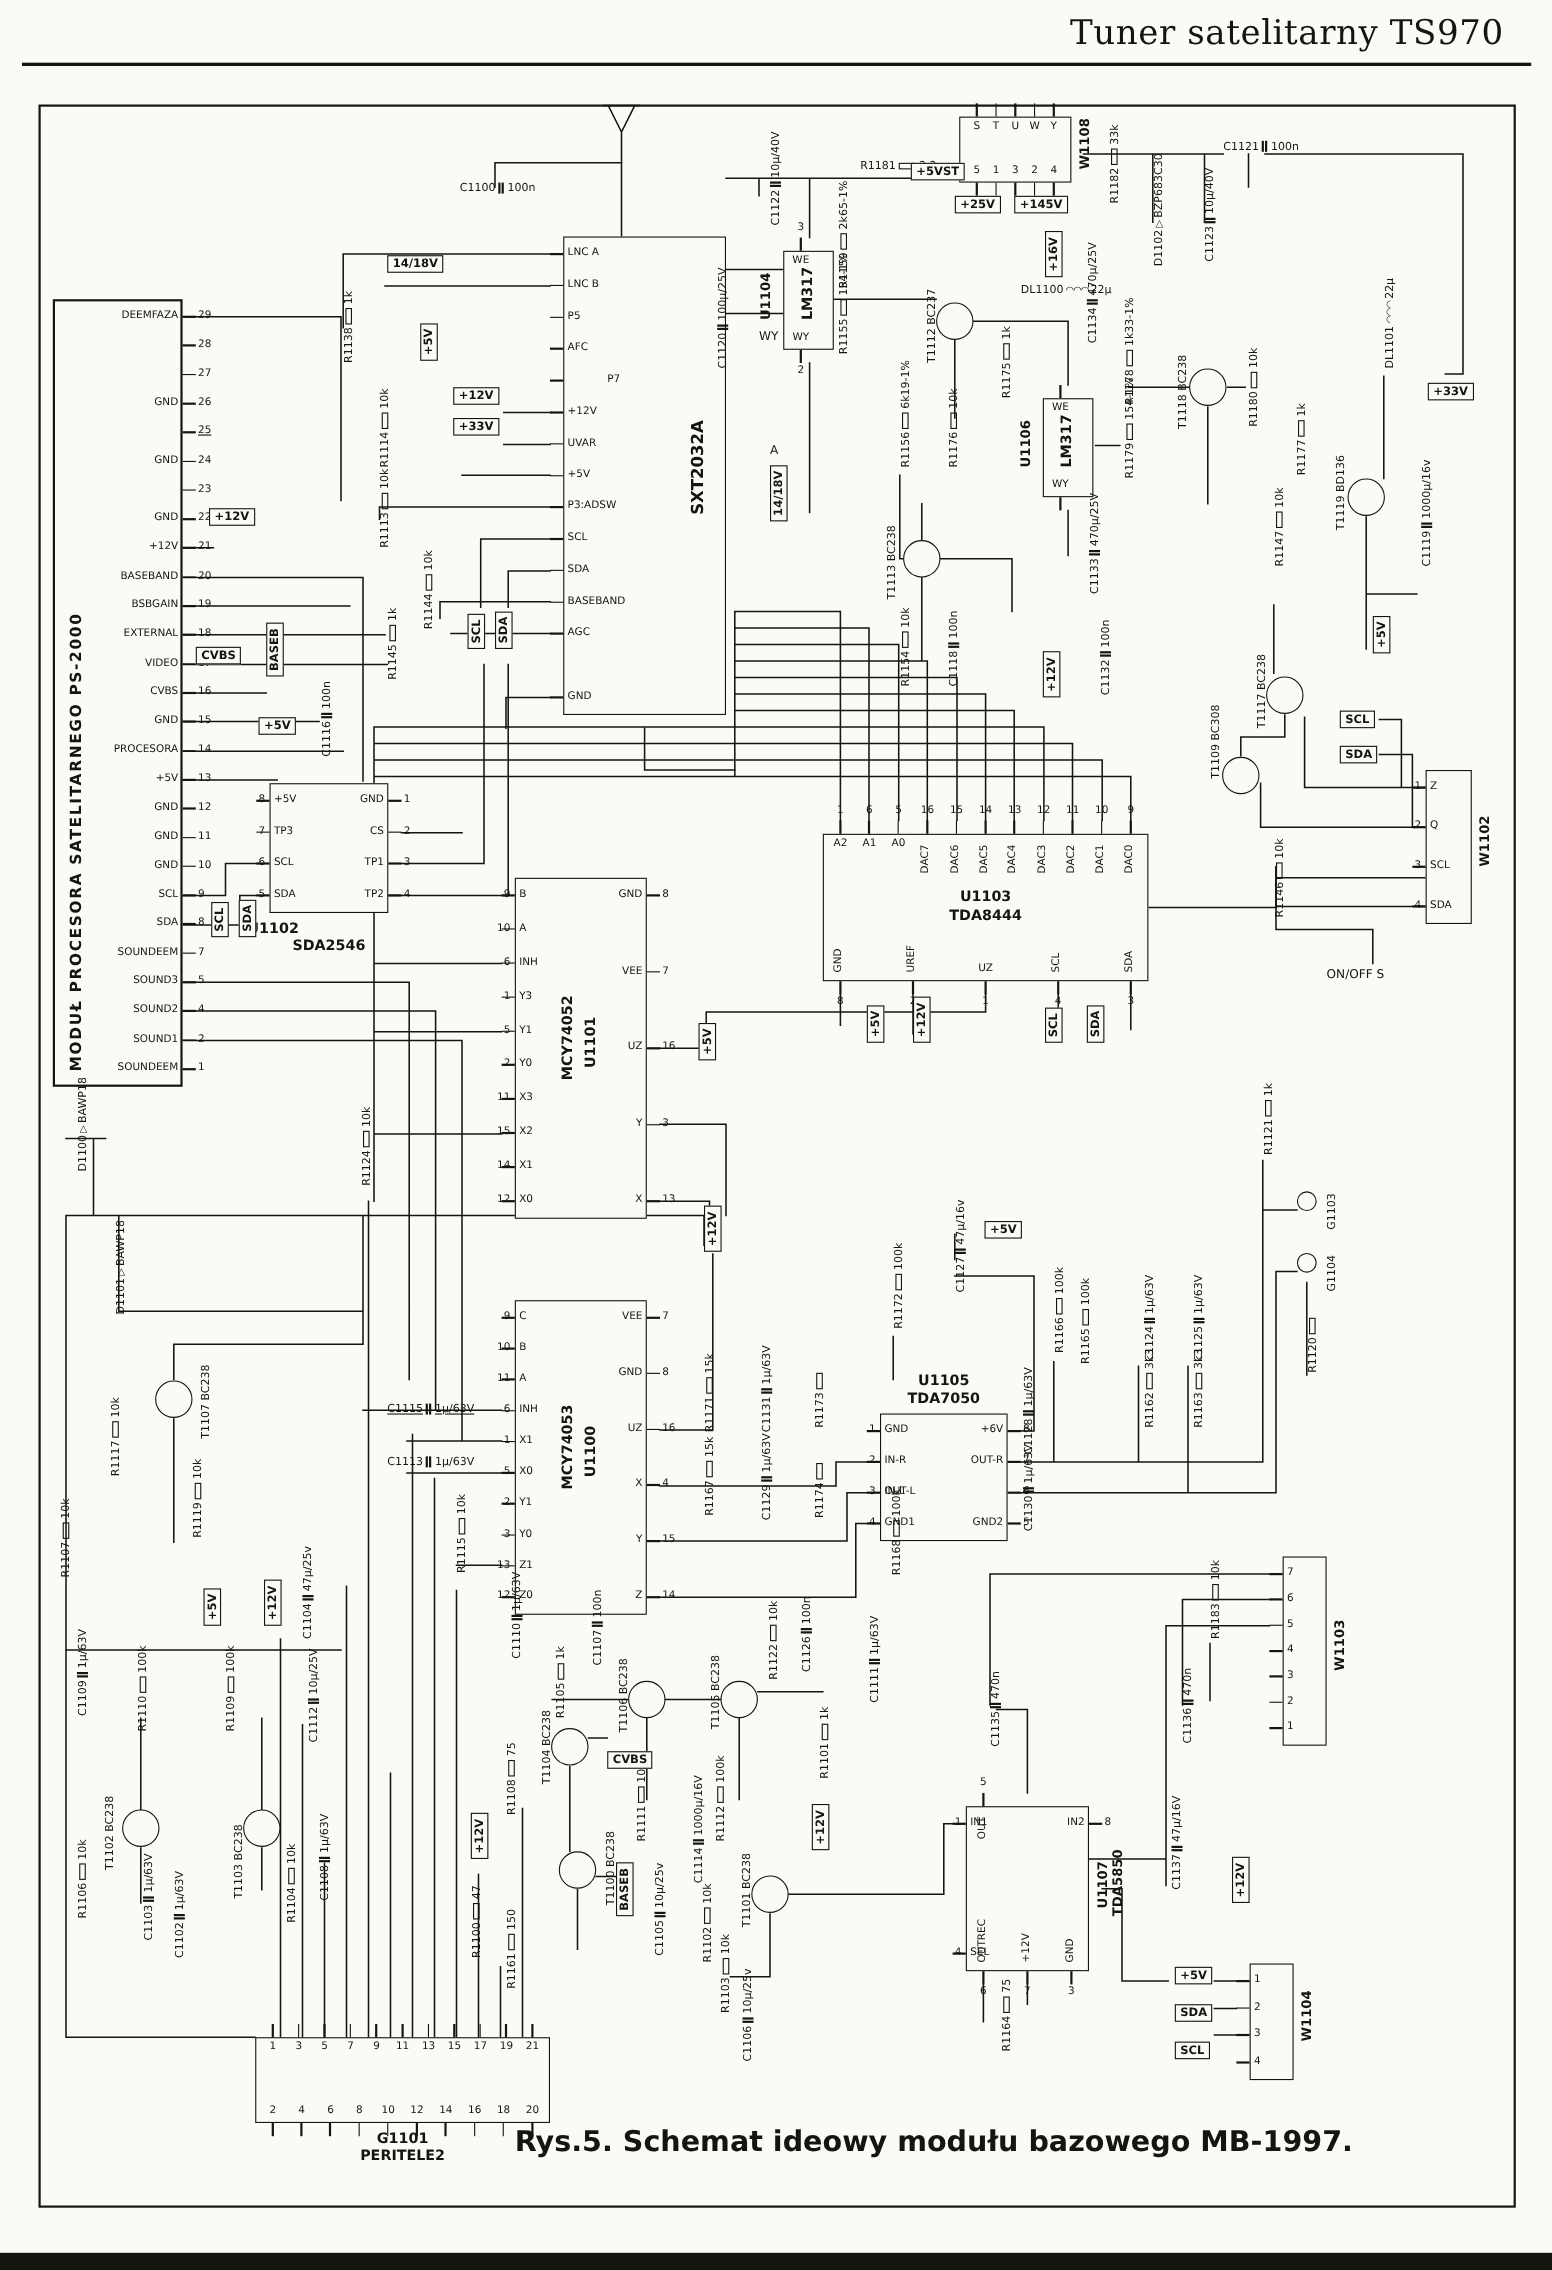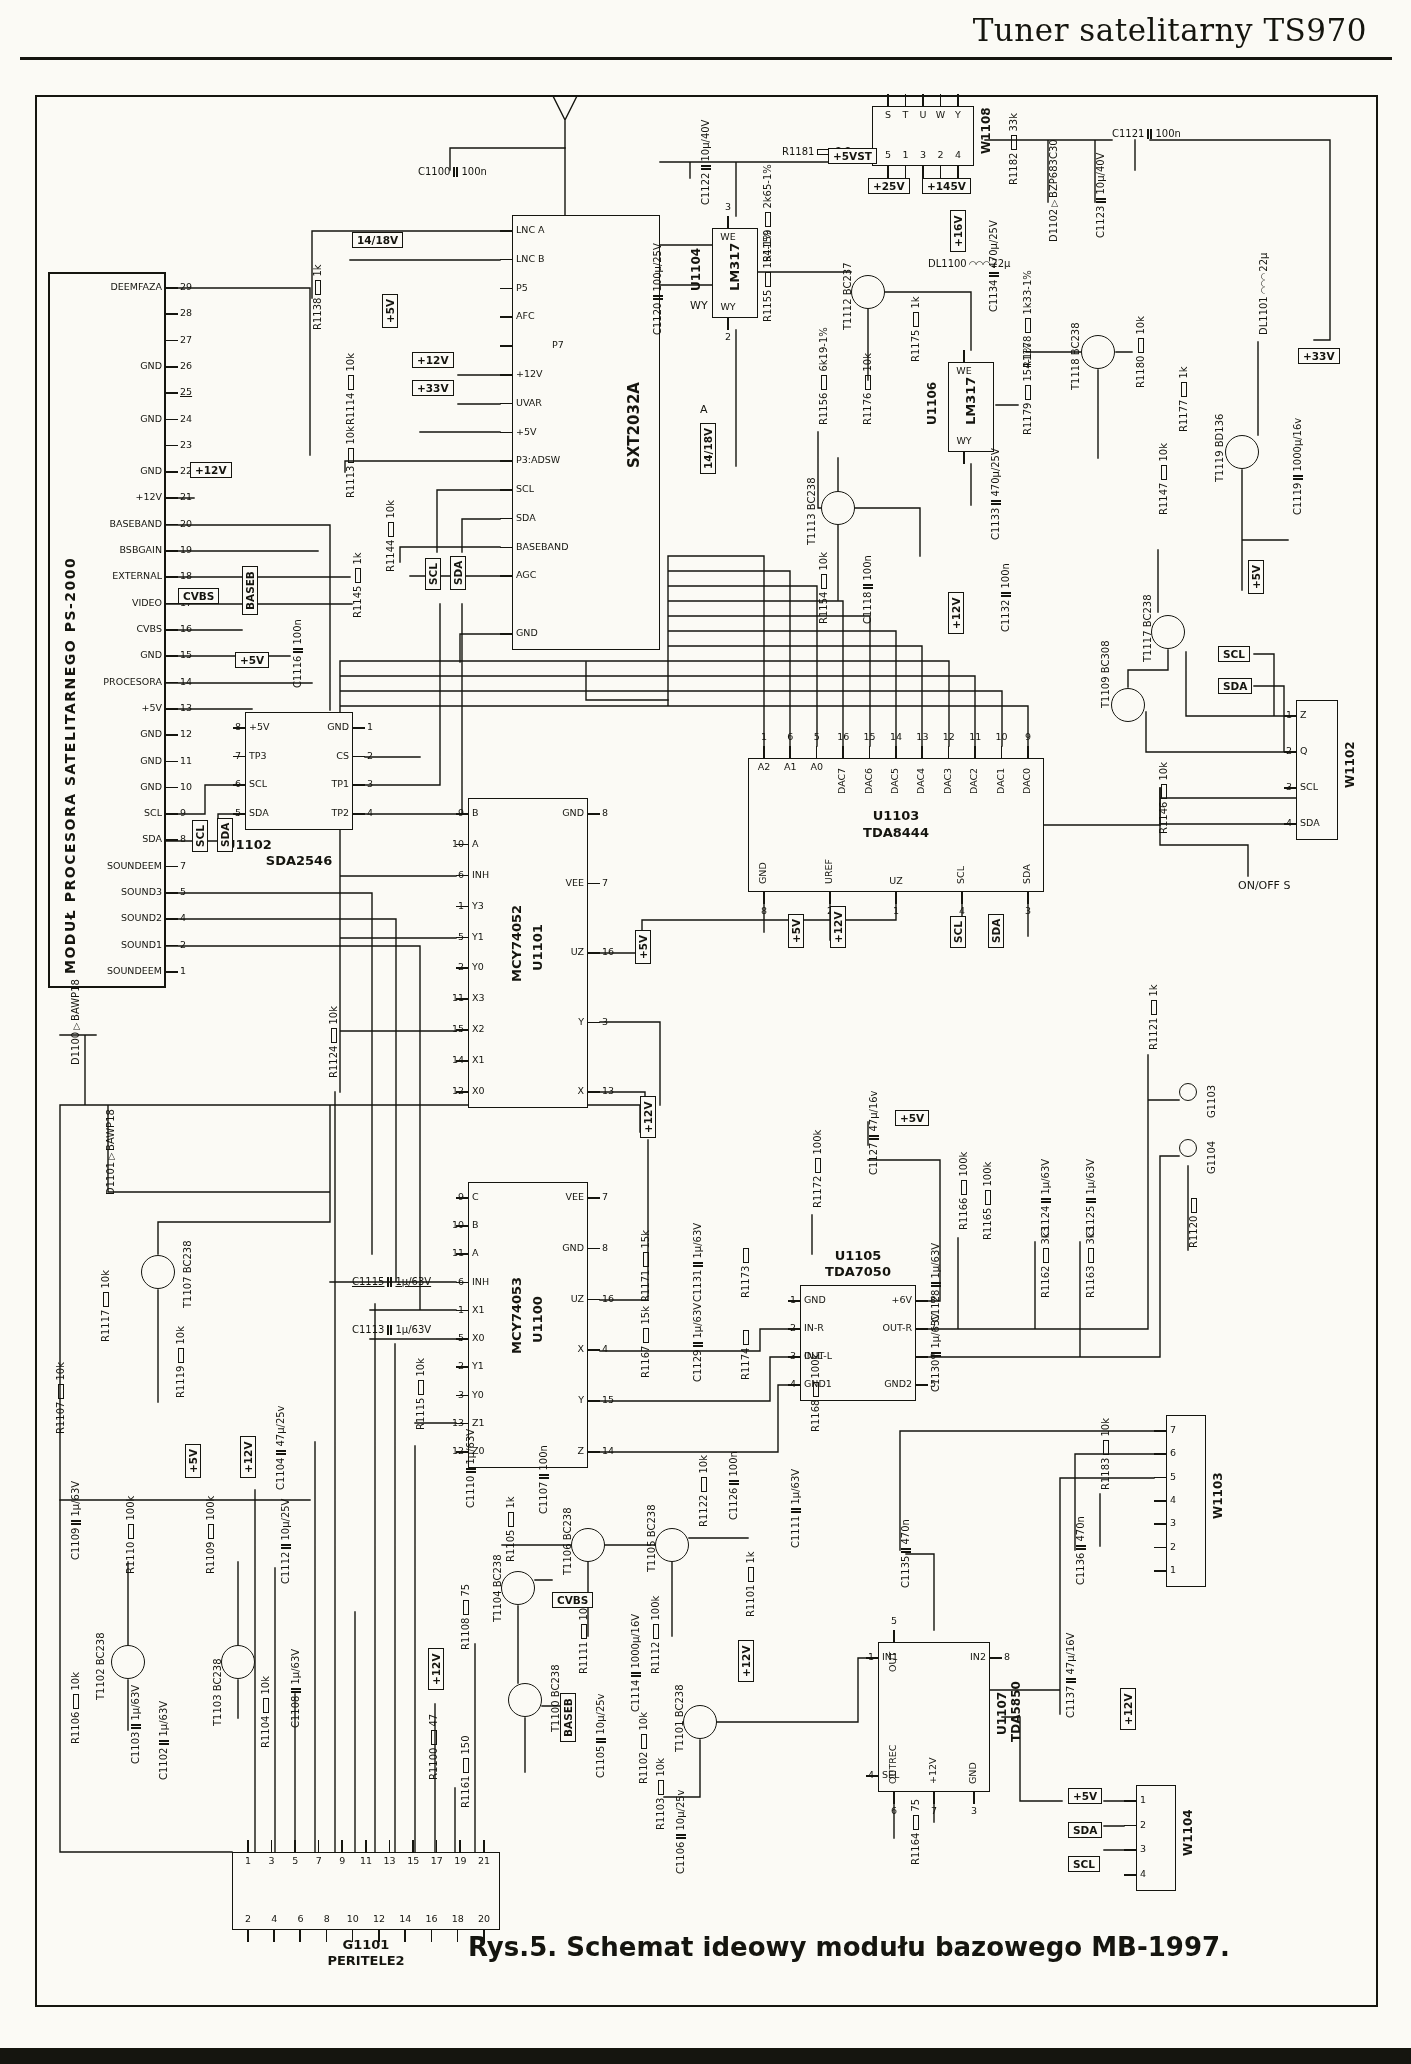--- a/index.html
+++ b/index.html
@@ -734,20 +734,20 @@
       <div class="t vbox" style="left: 185px; top: 1478px; transform: rotate(-90deg); transform-origin: 0px 0px;">+5V</div>
       <div class="t vbox" style="left: 240px; top: 1478px; transform: rotate(-90deg); transform-origin: 0px 0px;">+12V</div>
       <div class="t vbox" style="left: 428px; top: 1690px; transform: rotate(-90deg); transform-origin: 0px 0px;">+12V</div>
       <div class="t vbox" style="left: 552px; top: 1592px;">CVBS</div>
       <div class="t vbox" style="left: 560px; top: 1742px; transform: rotate(-90deg); transform-origin: 0px 0px;">BASEB</div>
       <div class="t vbox" style="left: 738px; top: 1682px; transform: rotate(-90deg); transform-origin: 0px 0px;">+12V</div>
       <div class="t vbox" style="left: 1120px; top: 1730px; transform: rotate(-90deg); transform-origin: 0px 0px;">+12V</div>
       <div class="t vbox" style="left: 1068px; top: 1788px;">+5V</div>
       <div class="t vbox" style="left: 1068px; top: 1822px;">SDA</div>
       <div class="t vbox" style="left: 1068px; top: 1856px;">SCL</div>
-      <div class="t " style="left: 1238px; top: 880px; font-size: 11px;">ON/OFF S</div>
+      <div class="t " style="left: 1206px; top: 880px; font-size: 11px;">ON/OFF S</div>
       <div class="t " style="left: 700px; top: 404px; font-size: 11px;">A</div>
       <div class="t " style="left: 690px; top: 300px; font-size: 11px;">WY</div>
     </div>
 
   <div class="caption">Rys.5. Schemat ideowy modułu bazowego MB-1997.</div>
   <div class="botbar"></div>
 </div>
 
 </body></html>

